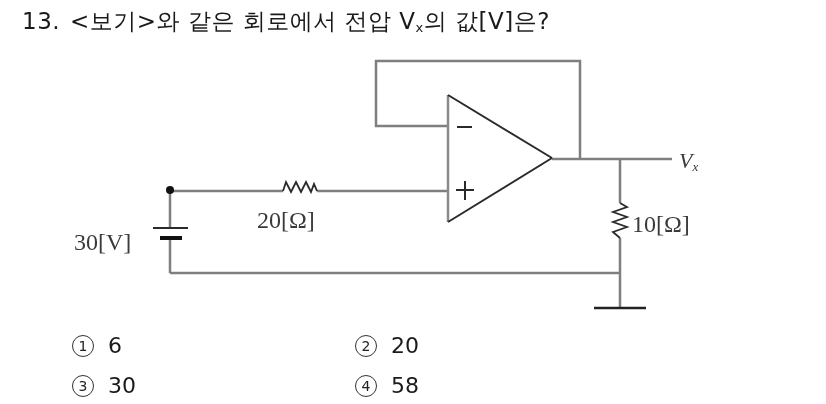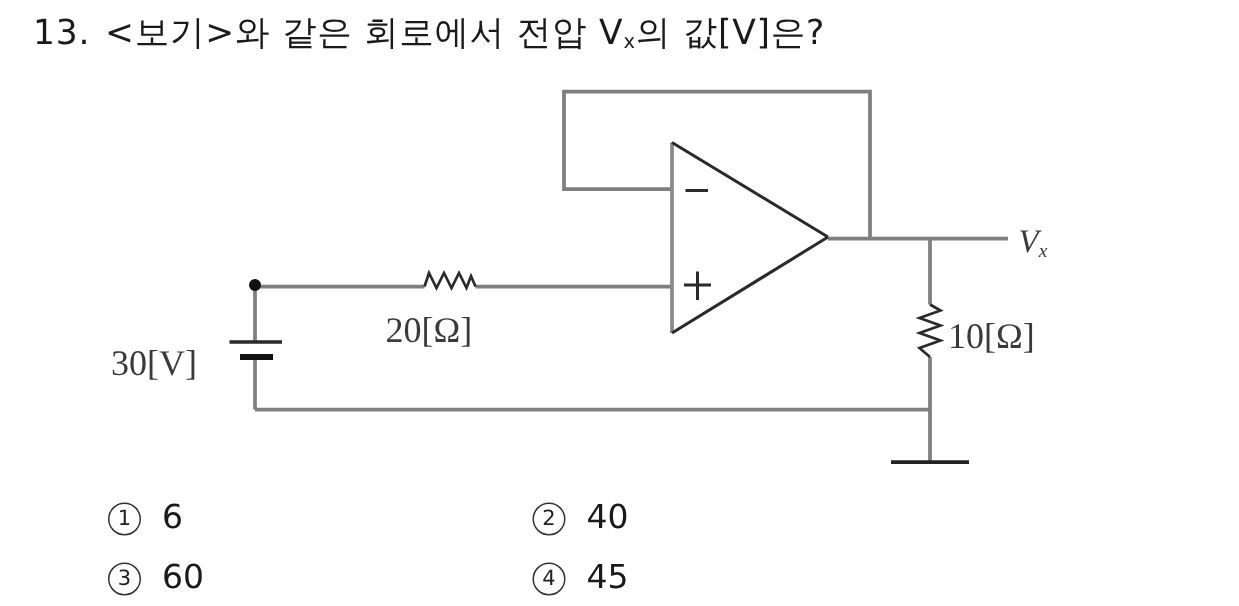--- a/index.html
+++ b/index.html
@@ -77,23 +77,23 @@
   <text class="lbl" x="679" y="168" font-size="22" font-style="italic"><tspan>V</tspan><tspan font-size="13" dy="3">x</tspan></text>
 </svg>
 
 <div class="choices">
   <div class="choice" style="left:72px; top:333px;">
     <span class="mark">1</span>
     <span>6</span>
   </div>
   <div class="choice" style="left:355px; top:333px;">
     <span class="mark">2</span>
-    <span>40</span>
+    <span>20</span>
   </div>
   <div class="choice" style="left:72px; top:373px;">
     <span class="mark">3</span>
-    <span>60</span>
+    <span>30</span>
   </div>
   <div class="choice" style="left:355px; top:373px;">
     <span class="mark">4</span>
-    <span>45</span>
+    <span>58</span>
   </div>
 </div>
 
 </body></html>

